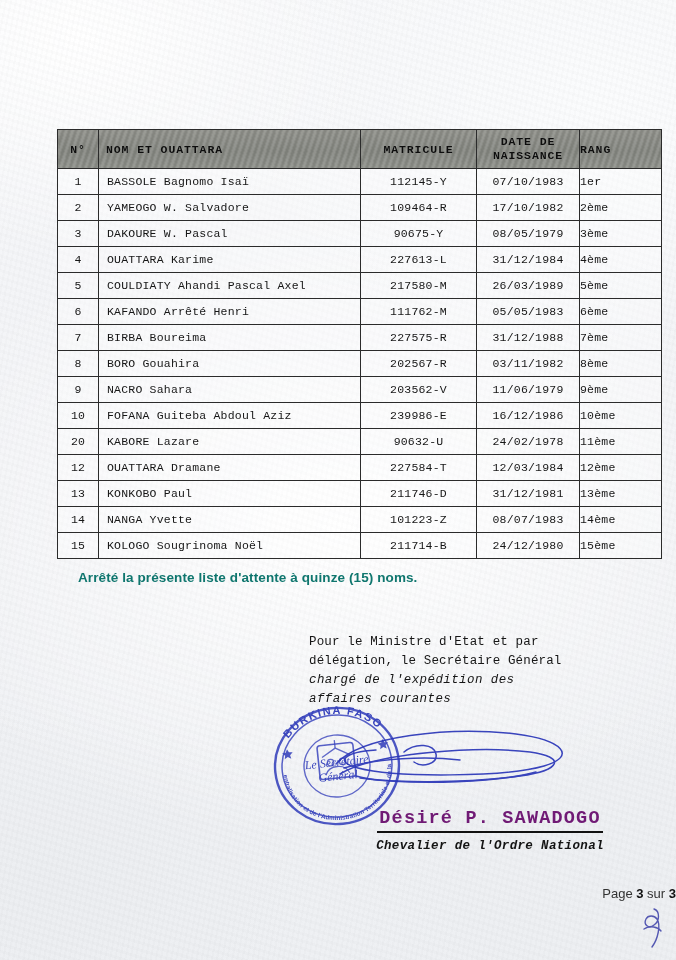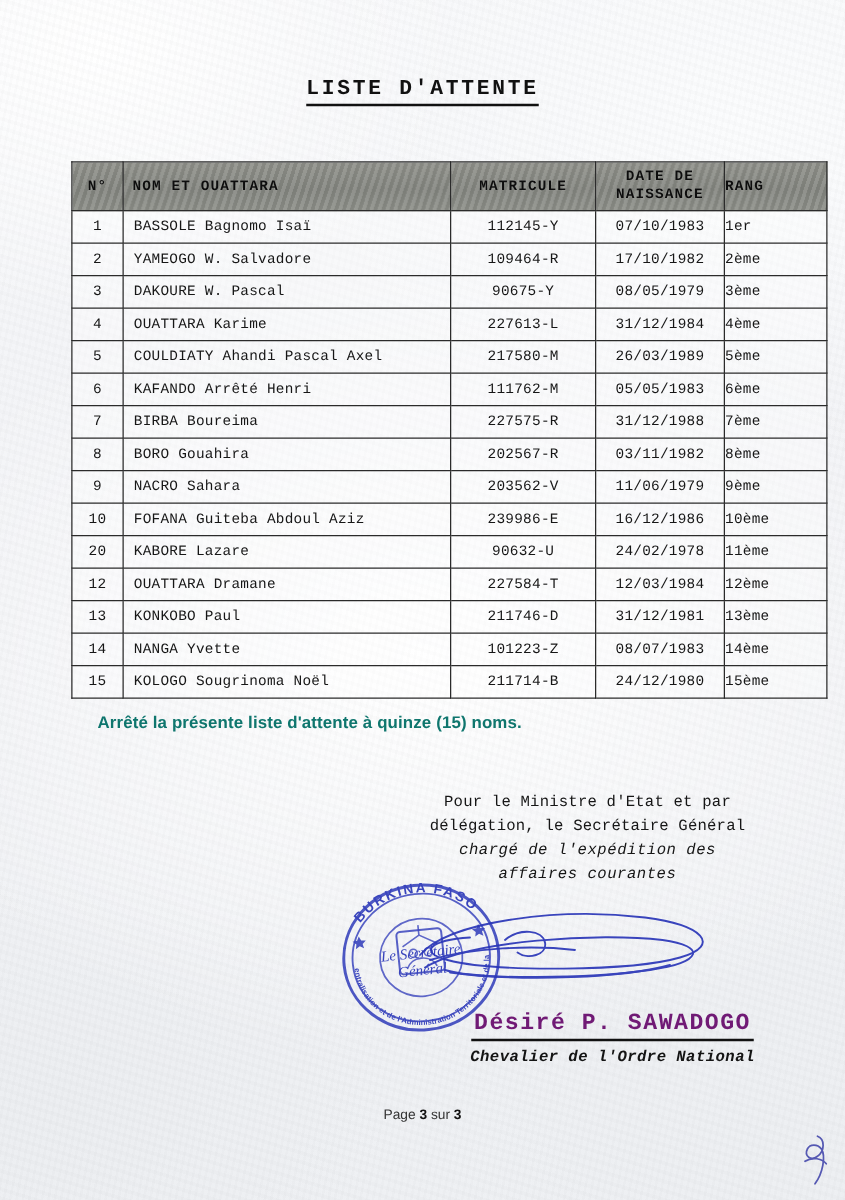--- a/index.html
+++ b/index.html
@@ -105,24 +105,24 @@
     font-family: "Liberation Sans", "DejaVu Sans", sans-serif;
     font-size: 13.5px;
     font-weight: bold;
     color: #0f766e;
     letter-spacing: 0.1px;
   }
 
   
   .deleg {
     position: absolute;
-    left: 300px;
+    left: 309px;
     top: 633px;
     width: 340px;
-    text-align: center;
+    text-align: left;
     font-size: 12.5px;
     line-height: 1.52;
     color: #161616;
     letter-spacing: 0.15px;
   }
   .deleg .em {
     font-weight: normal;
     font-style: italic;
     letter-spacing: 0.4px;
   }
@@ -172,23 +172,23 @@
     font-style: italic;
     letter-spacing: 0.35px;
     color: #141414;
   }
 
   
   .footer {
     position: absolute;
     left: 0; right: 0;
     top: 886px;
-    text-align: center;
+    text-align: right;
     font-family: "Liberation Sans", "DejaVu Sans", sans-serif;
-    font-size: 11px;
+    font-size: 13px;
     color: #333;
   }
   .footer b { font-weight: bold; color: #111; }
 
   
   .paraph {
     position: absolute;
     left: 630px;
     top: 903px;
     width: 42px;
@@ -196,23 +196,20 @@
     pointer-events: none;
   }
 </style>
 </head>
 <body>
 
 <div class="paper"></div>
 
 <div class="page">
 
-  <div class="doc-title">
-    <span>LISTE D'ATTENTE</span>
-  </div>
 
   <div class="table-wrap">
     <table class="listing">
       <thead>
         <tr>
           <th class="c-num">N°</th>
           <th class="c-name">NOM ET OUATTARA</th>
           <th class="c-matr">MATRICULE</th>
           <th class="c-date">
             <div class="hdr-two">

